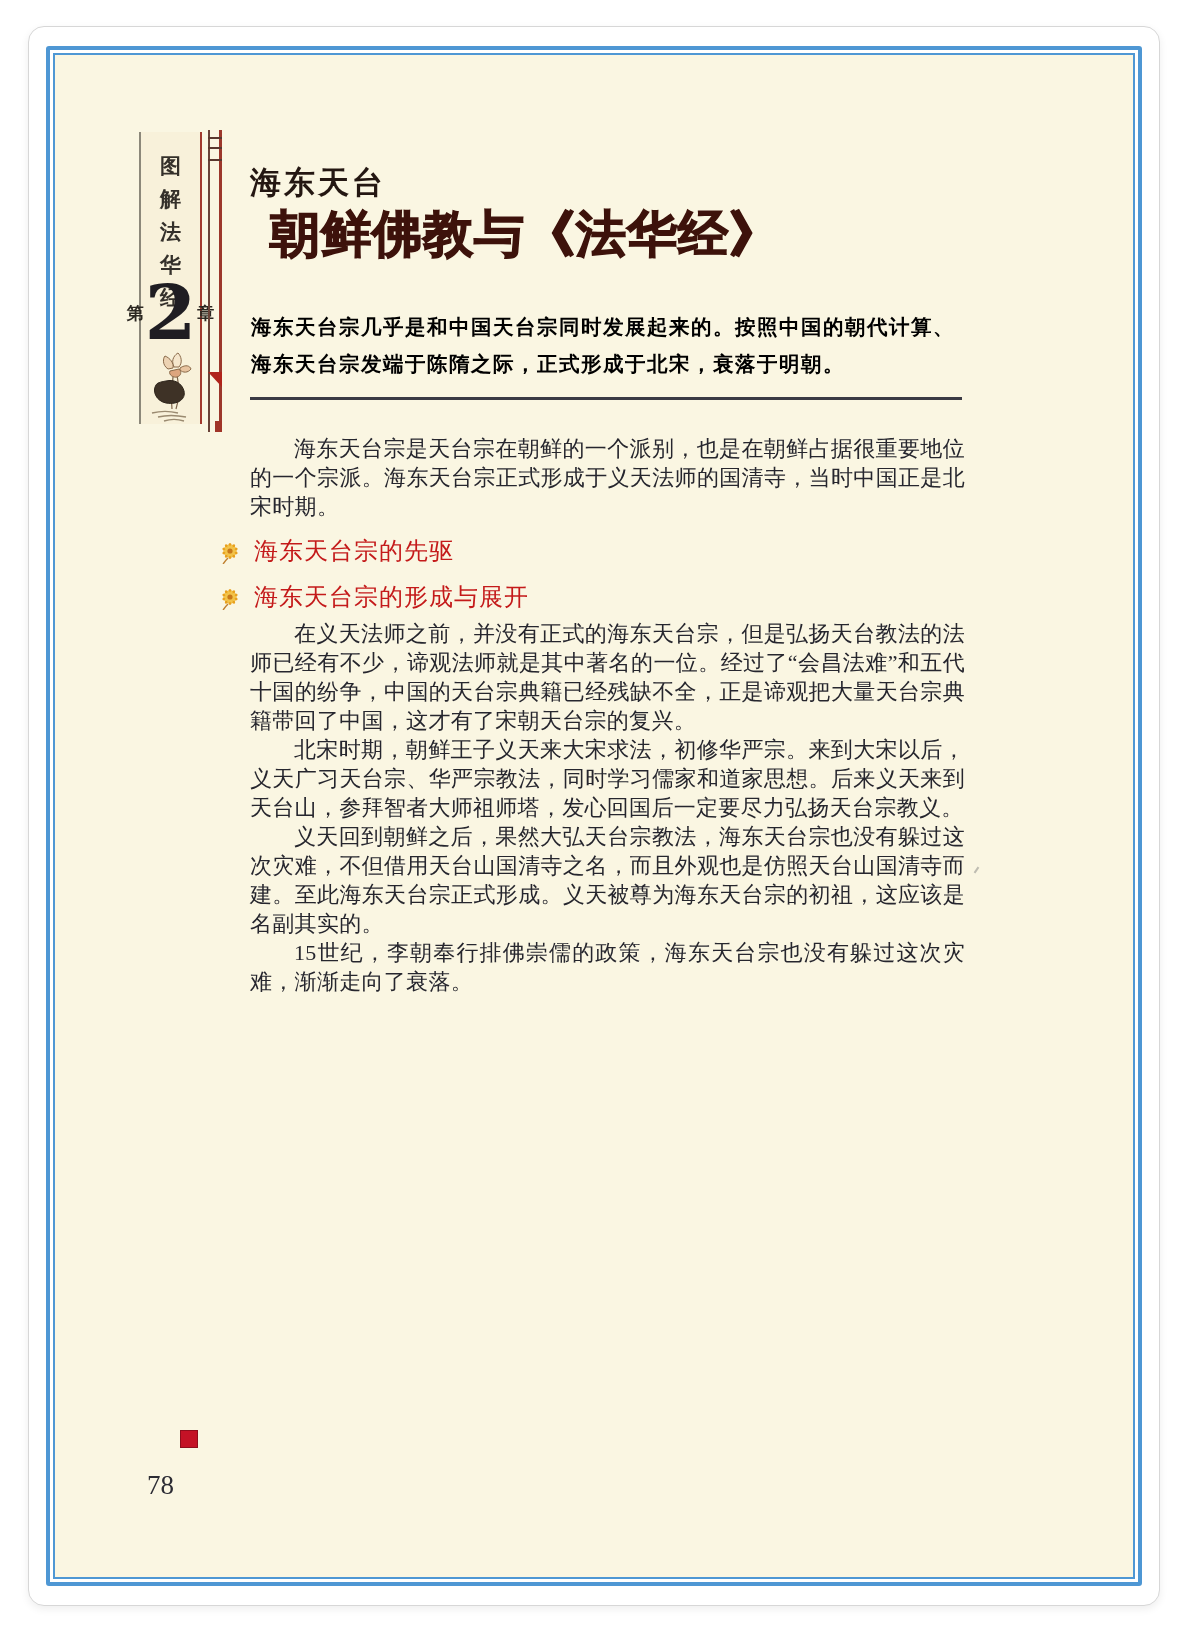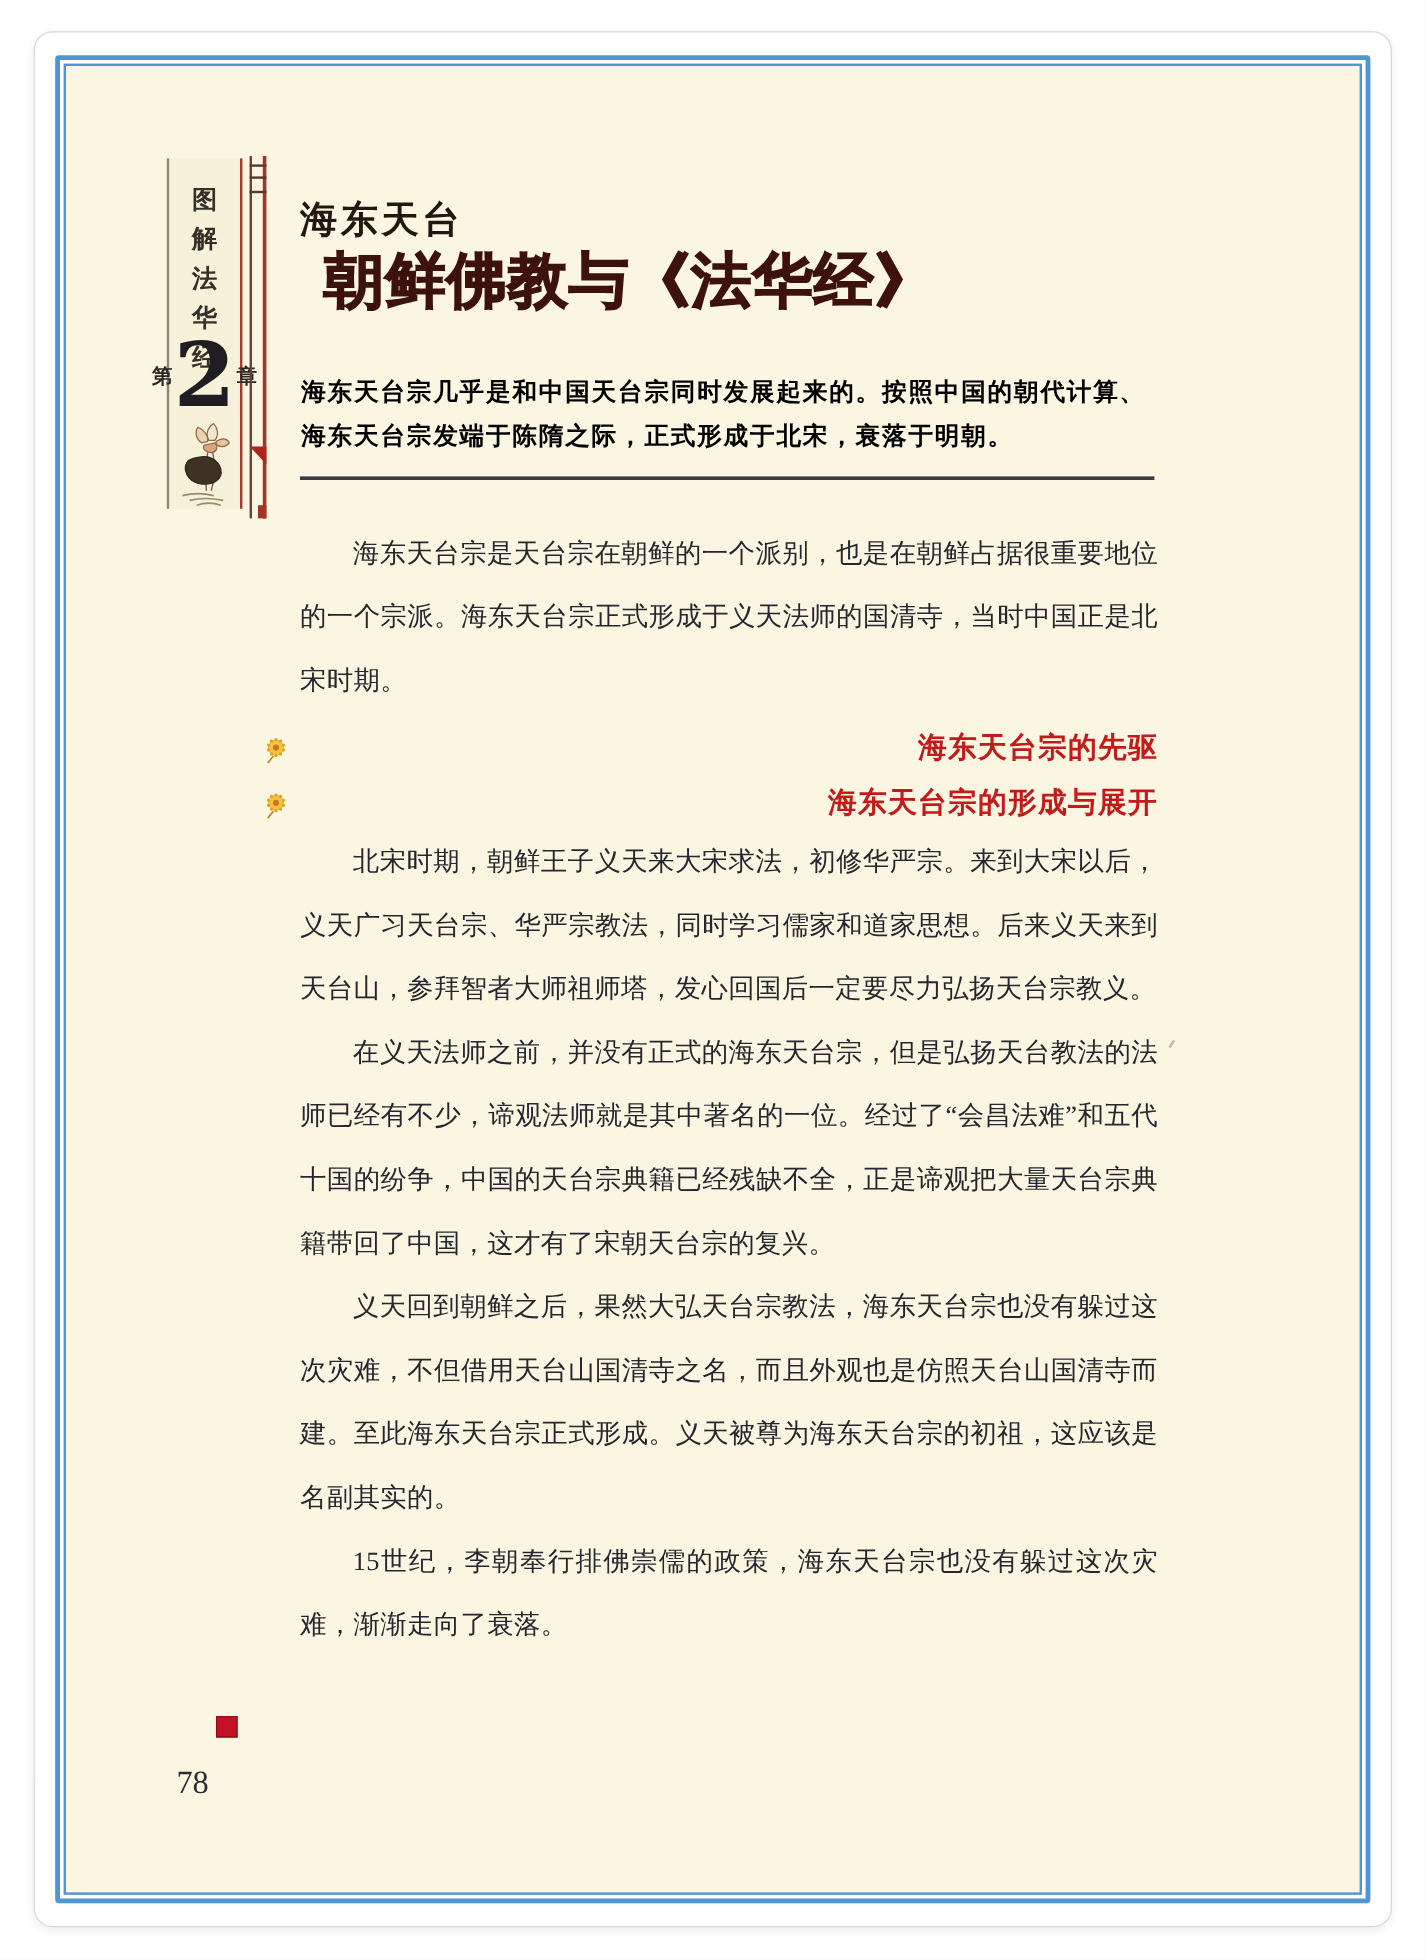--- a/index.html
+++ b/index.html
@@ -67,28 +67,28 @@
   }
   .intro {
     position:absolute; left:251px; top:309px; width:716px; z-index:3;
     font-size:20.5px; line-height:37px; color:#000000; letter-spacing:1.5px;
     font-weight:bold;
   }
   .rule { position:absolute; left:250px; top:397px; width:712px; height:2.5px; background:#3a3a44; z-index:3; }
   
   .article { position:absolute; left:250px; top:434px; width:715px; z-index:3; }
   .body-p {
-    font-size:22px; line-height:53px; color:#26262e;
+    font-size:22px; line-height:29px; color:#26262e;
     text-align:justify; text-indent:2em; letter-spacing:0.3px;
   }
   .sec-head {
     display:flex; align-items:center; gap:7px;
     margin:12px 0 6px -34px;
     font-family:"Liberation Sans","DejaVu Sans",sans-serif;
-    font-size:24px; font-weight:bold; color:#c41a1a; letter-spacing:1px;justify-content:space-between;
+    font-size:24px; font-weight:normal; color:#c41a1a; letter-spacing:1px;
   }
   .sec-head .txt { padding-top:2px; }
   
   .red-square { position:absolute; left:180px; top:1430px; width:18px; height:18px; background:#c41226; border:1px solid #8e0d1c; z-index:3; }
   .page-num { position:absolute; left:131px; top:1470px; font-size:27px; color:#2c2c34; z-index:3;margin-left:16px; }
   .speck { position:absolute; left:973px; top:869px; width:7px; height:2px; background:#8d8d88; opacity:.55; transform:rotate(-55deg); z-index:3; }
 </style>
 </head>
 <body>
 
@@ -189,22 +189,22 @@
             <ellipse rx="2" ry="6.5" transform="rotate(90)"></ellipse>
             <ellipse rx="2" ry="6.5" transform="rotate(126)"></ellipse>
             <ellipse rx="2" ry="6.5" transform="rotate(162)"></ellipse>
           </g>
           <circle r="2.6" fill="#c87818"></circle>
           <path d="M-2 7 C-5 10 -6 12 -7 13" stroke="#c08030" stroke-width="1.4" fill="none"></path>
         </g>
       </svg>
       <span class="txt">海东天台宗的形成与展开</span>
     </div>
+    <p class="body-p">在义天法师之前，并没有正式的海东天台宗，但是弘扬天台教法的法师已经有不少，谛观法师就是其中著名的一位。经过了“会昌法难”和五代十国的纷争，中国的天台宗典籍已经残缺不全，正是谛观把大量天台宗典籍带回了中国，这才有了宋朝天台宗的复兴。</p>
     <p class="body-p">北宋时期，朝鲜王子义天来大宋求法，初修华严宗。来到大宋以后，义天广习天台宗、华严宗教法，同时学习儒家和道家思想。后来义天来到天台山，参拜智者大师祖师塔，发心回国后一定要尽力弘扬天台宗教义。</p>
-    <p class="body-p">在义天法师之前，并没有正式的海东天台宗，但是弘扬天台教法的法师已经有不少，谛观法师就是其中著名的一位。经过了“会昌法难”和五代十国的纷争，中国的天台宗典籍已经残缺不全，正是谛观把大量天台宗典籍带回了中国，这才有了宋朝天台宗的复兴。</p>
     <p class="body-p">义天回到朝鲜之后，果然大弘天台宗教法，海东天台宗也没有躲过这次灾难，不但借用天台山国清寺之名，而且外观也是仿照天台山国清寺而建。至此海东天台宗正式形成。义天被尊为海东天台宗的初祖，这应该是名副其实的。</p>
     <p class="body-p">15世纪，李朝奉行排佛崇儒的政策，海东天台宗也没有躲过这次灾难，渐渐走向了衰落。</p>
   </div>
 
   <div class="red-square"></div>
   <div class="page-num">78</div>
   <div class="speck"></div>
 
 </div>
 

